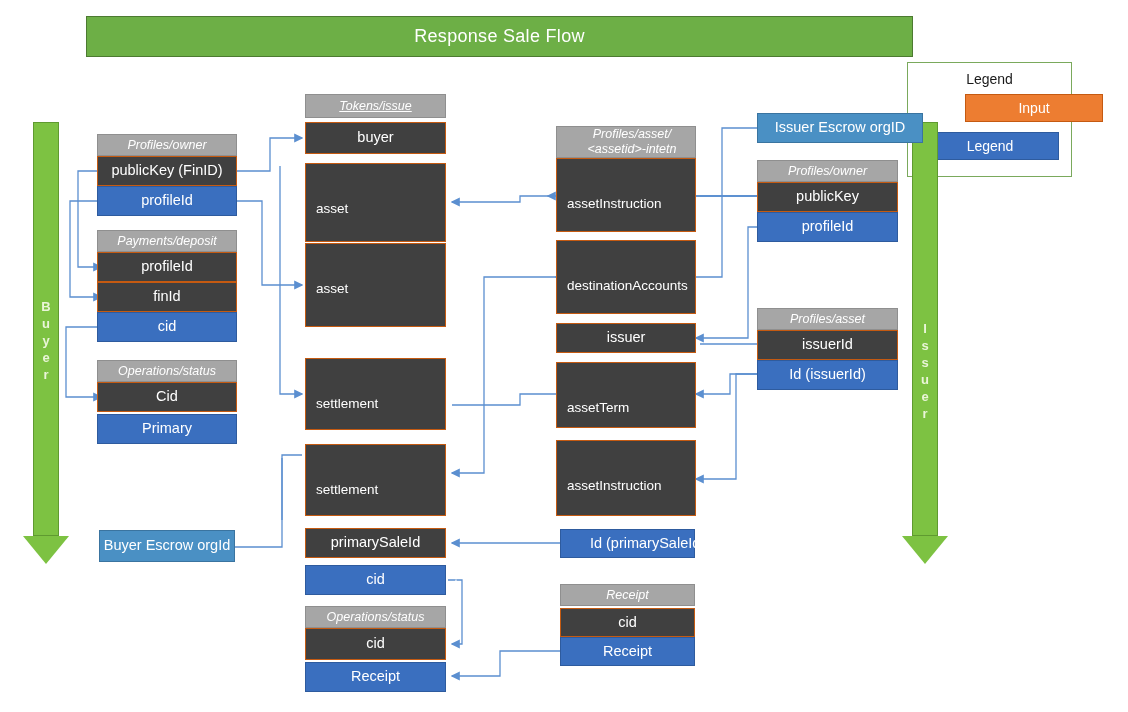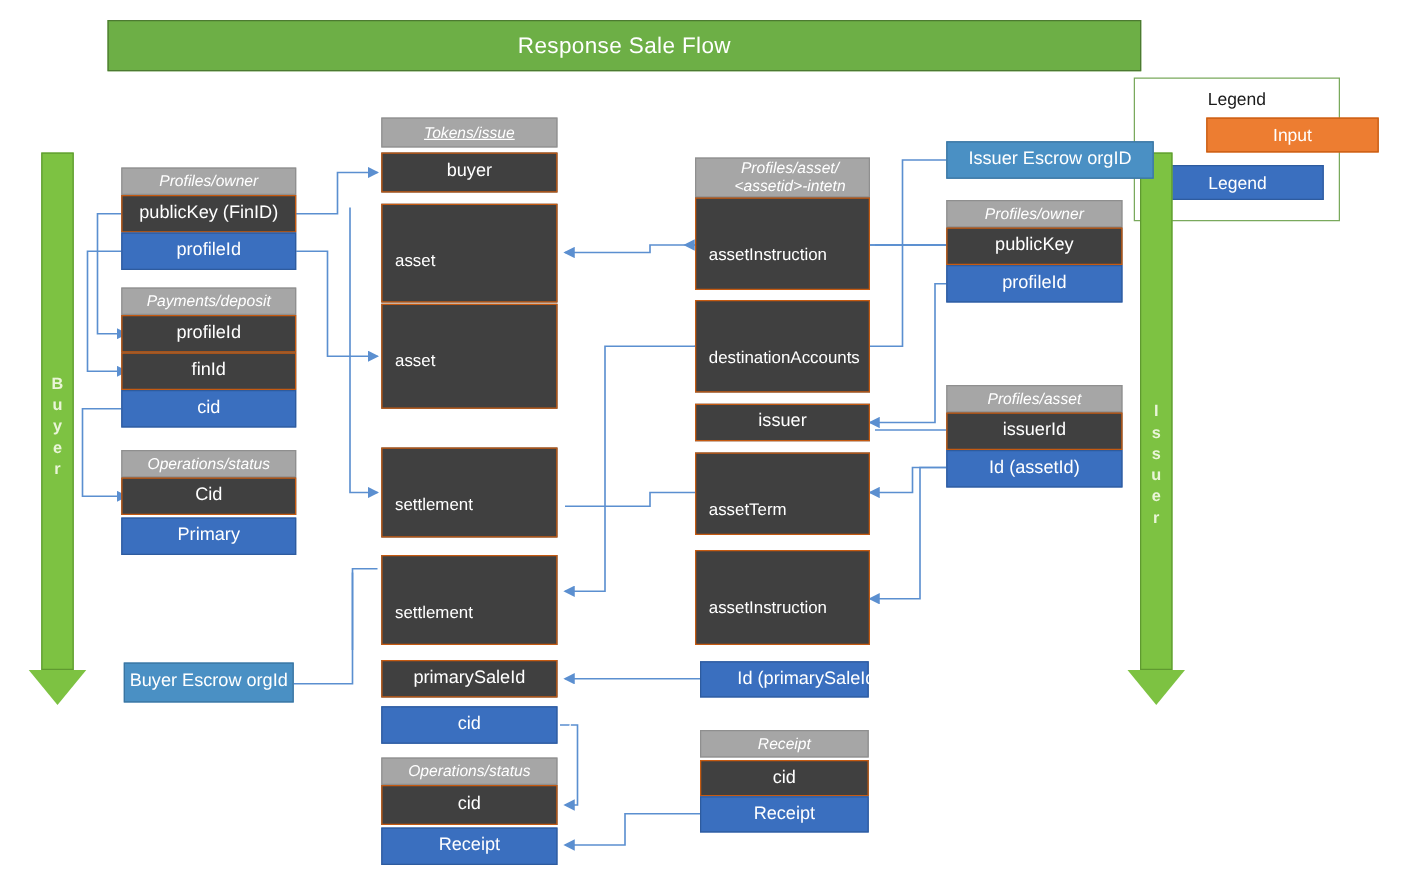--- a/index.html
+++ b/index.html
@@ -301,15 +301,15 @@
   <div class="box output" style="left:560px;top:637px;width:135px;height:29px;">Receipt</div>
 
   <div class="box escrow" style="left:757px;top:113px;width:166px;height:30px;">Issuer Escrow orgID</div>
 
   <div class="box hdr" style="left:757px;top:160px;width:141px;height:22px;">Profiles/owner</div>
   <div class="box input" style="left:757px;top:182px;width:141px;height:30px;">publicKey</div>
   <div class="box output" style="left:757px;top:212px;width:141px;height:30px;">profileId</div>
 
   <div class="box hdr" style="left:757px;top:308px;width:141px;height:22px;">Profiles/asset</div>
   <div class="box input" style="left:757px;top:330px;width:141px;height:30px;">issuerId</div>
-  <div class="box output" style="left:757px;top:360px;width:141px;height:30px;">Id (assetId)</div>
+  <div class="box output" style="left:757px;top:360px;width:141px;height:30px;">Id (issuerId)</div>
 
 </div>
 
 </body></html>

